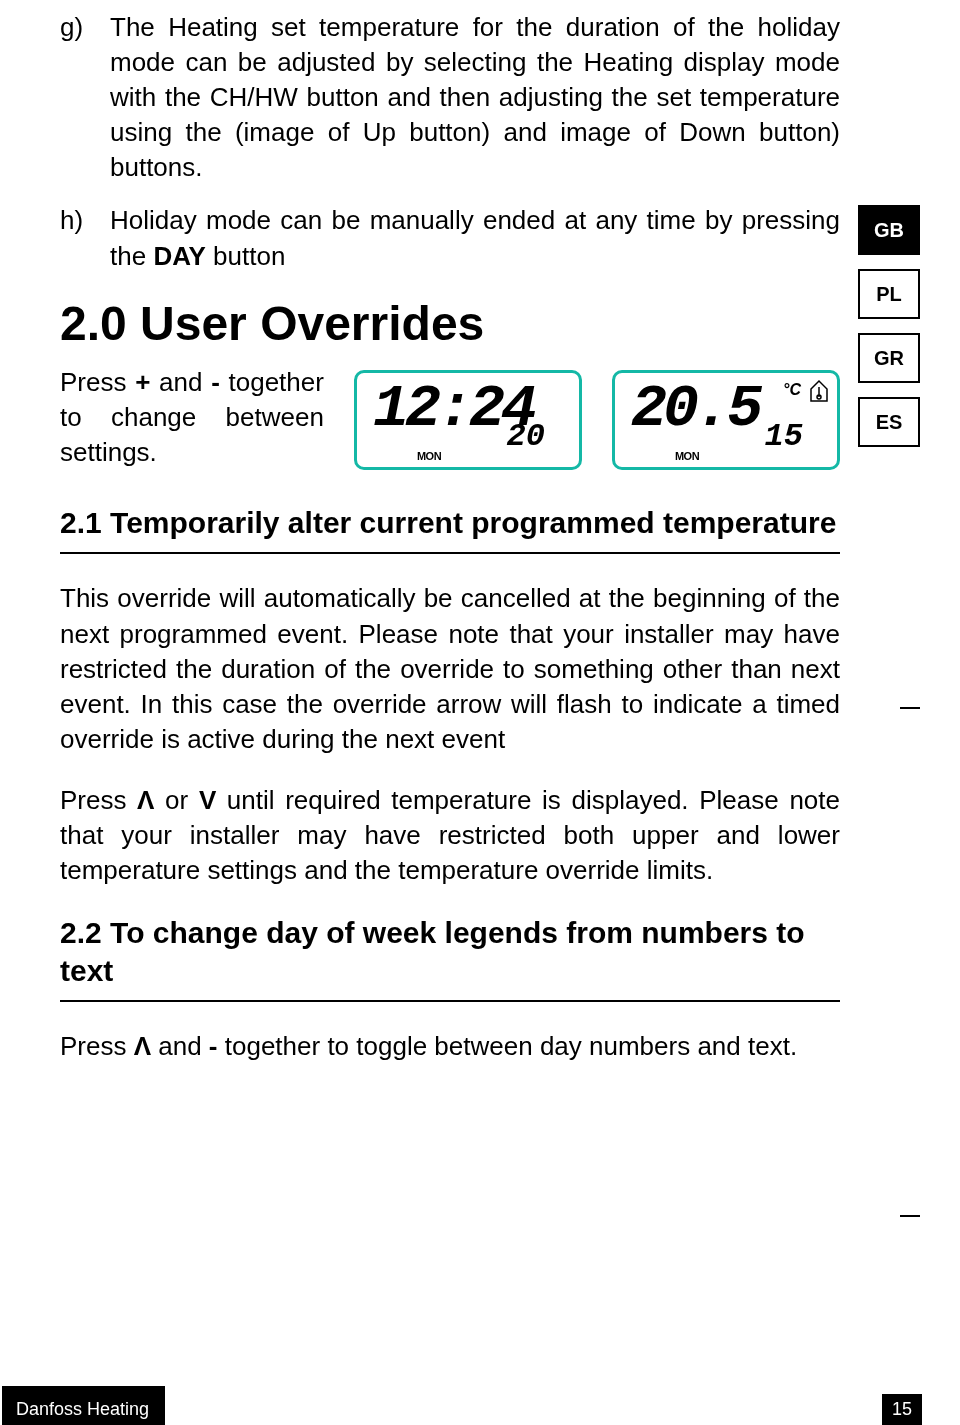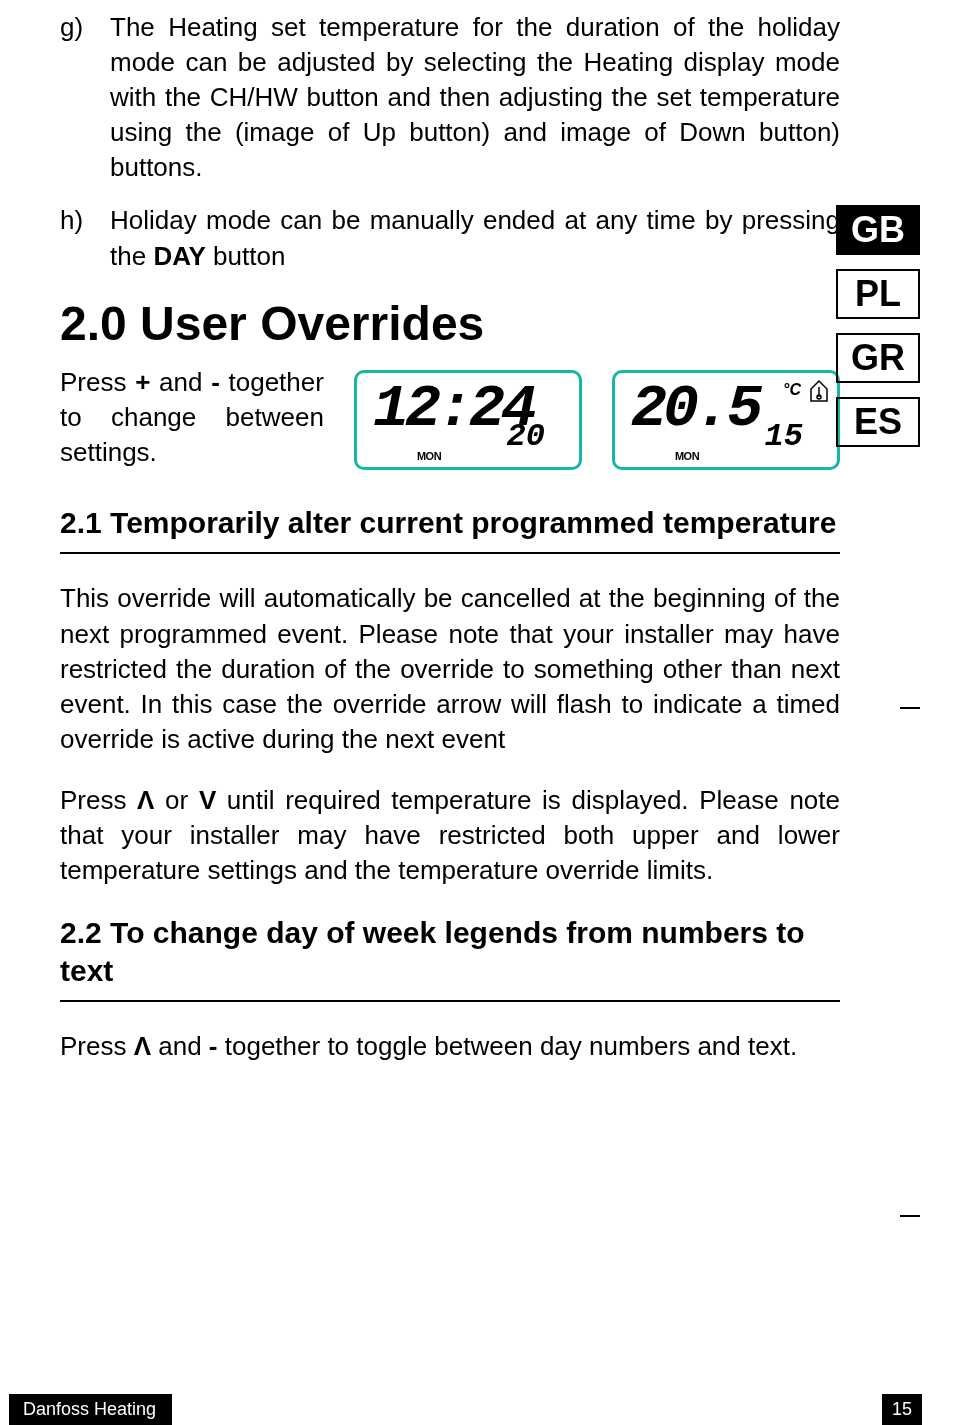--- a/index.html
+++ b/index.html
@@ -14,26 +14,26 @@
   .press-row { display: flex; align-items: flex-end; gap: 30px; margin-bottom: 34px; }
   .press-text { width: 290px; font-size: 26px; line-height: 1.35; text-align: justify; }
   .lcd { border: 3px solid #14b8a6; border-radius: 10px; width: 250px; height: 100px; position: relative; font-family: "DSEG7", "Courier New", monospace; display: flex; align-items: flex-end; padding-bottom: 4px; }
   .lcd-main { font-size: 60px; font-style: italic; letter-spacing: -4px; position: absolute; left: 16px; top: 2px; font-weight: 600; }
   .lcd-sub { font-size: 32px; font-style: italic; position: absolute; right: 34px; bottom: 12px; font-weight: 600; }
   .lcd-day { font-size: 11px; font-family: Arial, sans-serif; font-weight: 900; position: absolute; left: 60px; bottom: 5px; letter-spacing: -0.5px; }
   .lcd-c { font-size: 16px; font-family: Arial, sans-serif; position: absolute; right: 36px; top: 8px; font-weight: 600; font-style: italic; }
   .lcd-icon { position: absolute; right: 8px; top: 6px; width: 20px; height: 24px; }
   .main-col { width: 780px; }
   .lang-box { position: absolute; right: 40px; top: 205px; display: flex; flex-direction: column; gap: 14px; }
-  .lang { border: 2.5px solid #000; width: 84px; height: 50px; display: flex; align-items: center; justify-content: center; font-size: 36px; font-weight: 700; }
+  .lang { border: 2.5px solid #000; width: 62px; height: 50px; display: flex; align-items: center; justify-content: center; font-size: 20px; font-weight: 700; }
   .lang.filled { background: #000; color: #fff; }
   .h2 { font-size: 30px; font-weight: 700; border-bottom: 2.5px solid #000; padding-bottom: 11px; margin-bottom: 27px; line-height: 1.25; }
   .para { font-size: 26px; line-height: 1.35; text-align: justify; margin-bottom: 26px; }
   .footer { position: absolute; bottom: 0; left: 0; right: 0; height: 36px; }
-  .footer-left { position: absolute; left: 9px; bottom: 0; background: #000; color: #fff; font-size: 18px; padding: 5px 16px 5px 14px; }
+  .footer-left { position: absolute; left: 2px; bottom: 0; background: #000; color: #fff; font-size: 18px; padding: 13px 16px 5px 14px; }
   .footer-right { position: absolute; right: 38px; bottom: 0; background: #000; color: #fff; font-size: 18px; padding: 5px 10px; }
   .arrow { display: inline-block; font-weight: 700; }
   .tick { position: absolute; right: 40px; width: 20px; border-top: 2px solid #000; }
 </style>
 </head>
 <body>
 
 <div class="page">
 
   <div class="main-col">

